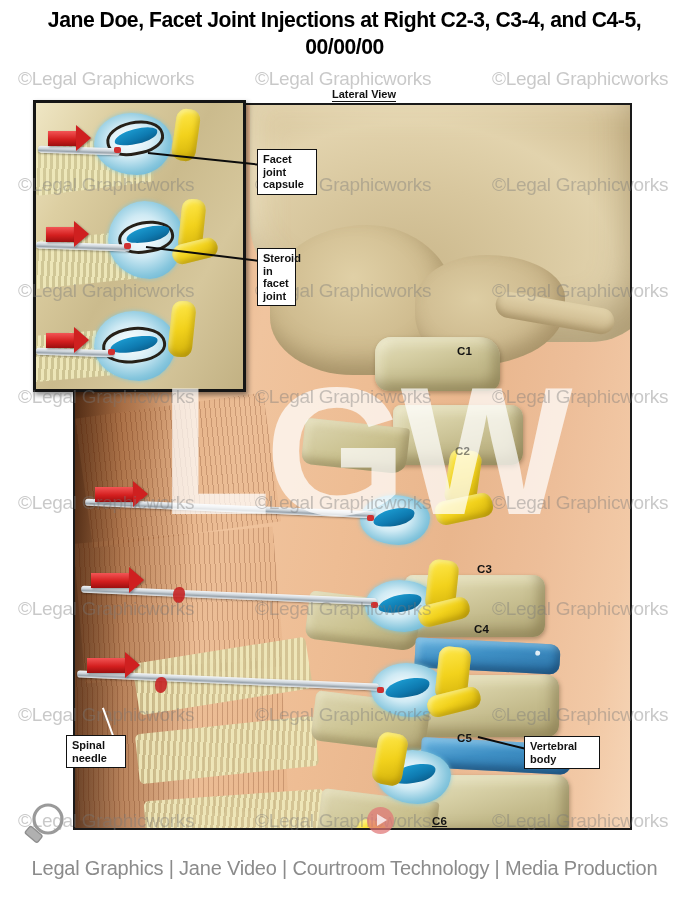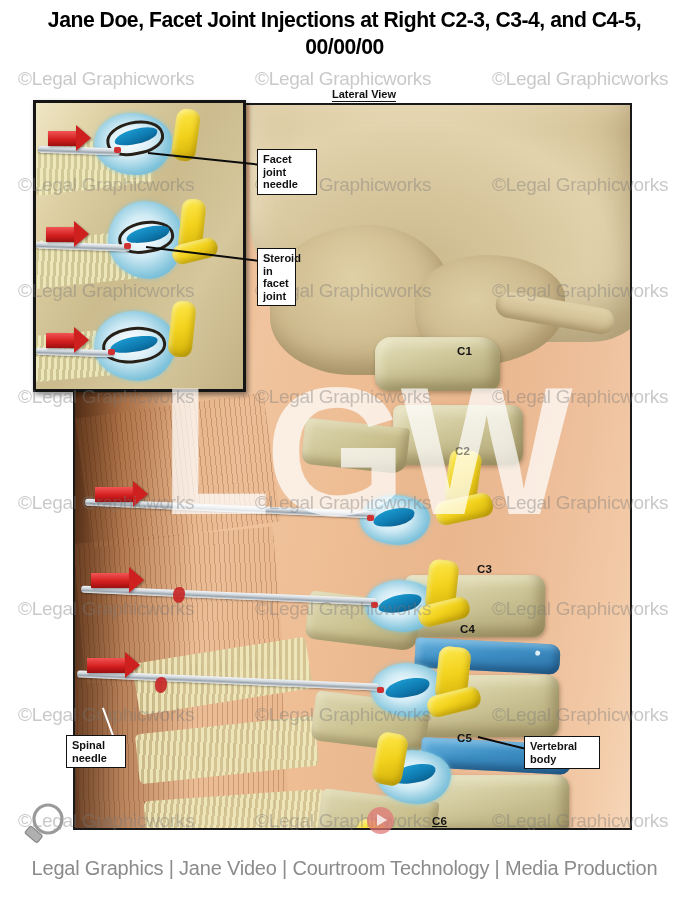--- a/index.html
+++ b/index.html
@@ -402,33 +402,33 @@
     <div class="arrow" style="left:10px; top:230px; width:30px;"></div>
   </div>
 
   <div class="leader" style="left:148px; top:152px; width:112px; transform:rotate(6deg);"></div>
   <div class="leader" style="left:146px; top:246px; width:114px; transform:rotate(7deg);"></div>
   <div class="leader leader-w" style="left:103px; top:707px; width:36px; transform:rotate(70deg);"></div>
   <div class="leader" style="left:478px; top:736px; width:52px; transform:rotate(14deg);"></div>
 
   <div class="callout" style="left:257px; top:149px; width:60px;">Facet
 joint
-needle</div>
+capsule</div>
   <div class="callout" style="left:257px; top:248px; width:39px;">Steroid
 in facet
 joint</div>
   <div class="callout" style="left:66px; top:735px; width:60px;">Spinal
 needle</div>
   <div class="callout" style="left:524px; top:736px; width:76px;">Vertebral
 body</div>
 
   <div class="vlabel" style="left:457px; top:345px;">C1</div>
   <div class="vlabel" style="left:455px; top:445px; color:rgba(40,40,40,.55);">C2</div>
   <div class="vlabel" style="left:477px; top:527px;margin-top:36px;">C3</div>
-  <div class="vlabel" style="left:460px; top:623px;">C4</div>
+  <div class="vlabel" style="left:474px; top:623px;">C4</div>
   <div class="vlabel" style="left:457px; top:732px;text-align:right;">C5</div>
   <div class="vlabel c6" style="left:432px; top:815px;">C6</div>
 
   <div id="lgw-big">LGW</div>
 
   <div class="wm-layer" id="wm-layer">
       <div class="wm" style="left: 18px; top: 68px;">©Legal Graphicworks</div>
       <div class="wm" style="left: 255px; top: 68px;">©Legal Graphicworks</div>
       <div class="wm" style="left: 492px; top: 68px;">©Legal Graphicworks</div>
       <div class="wm" style="left: 18px; top: 174px;">©Legal Graphicworks</div>

